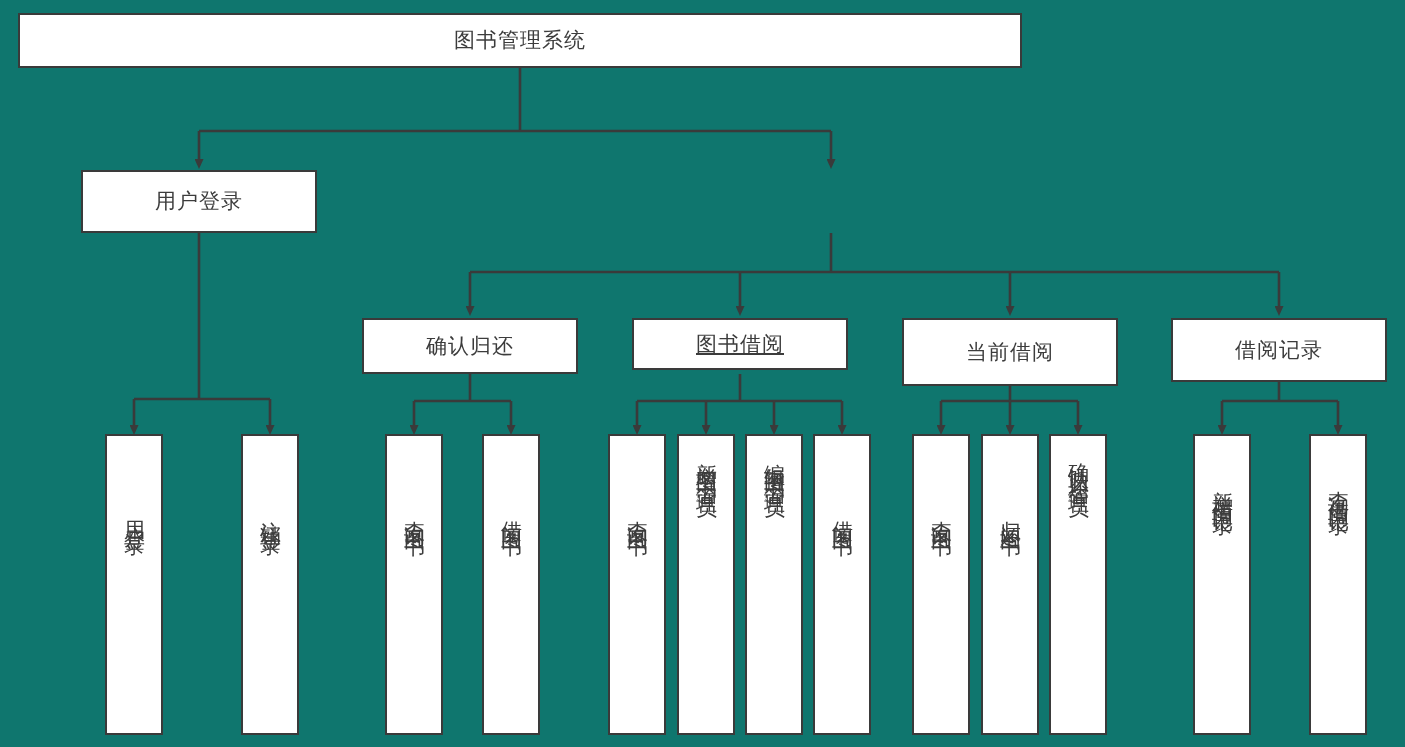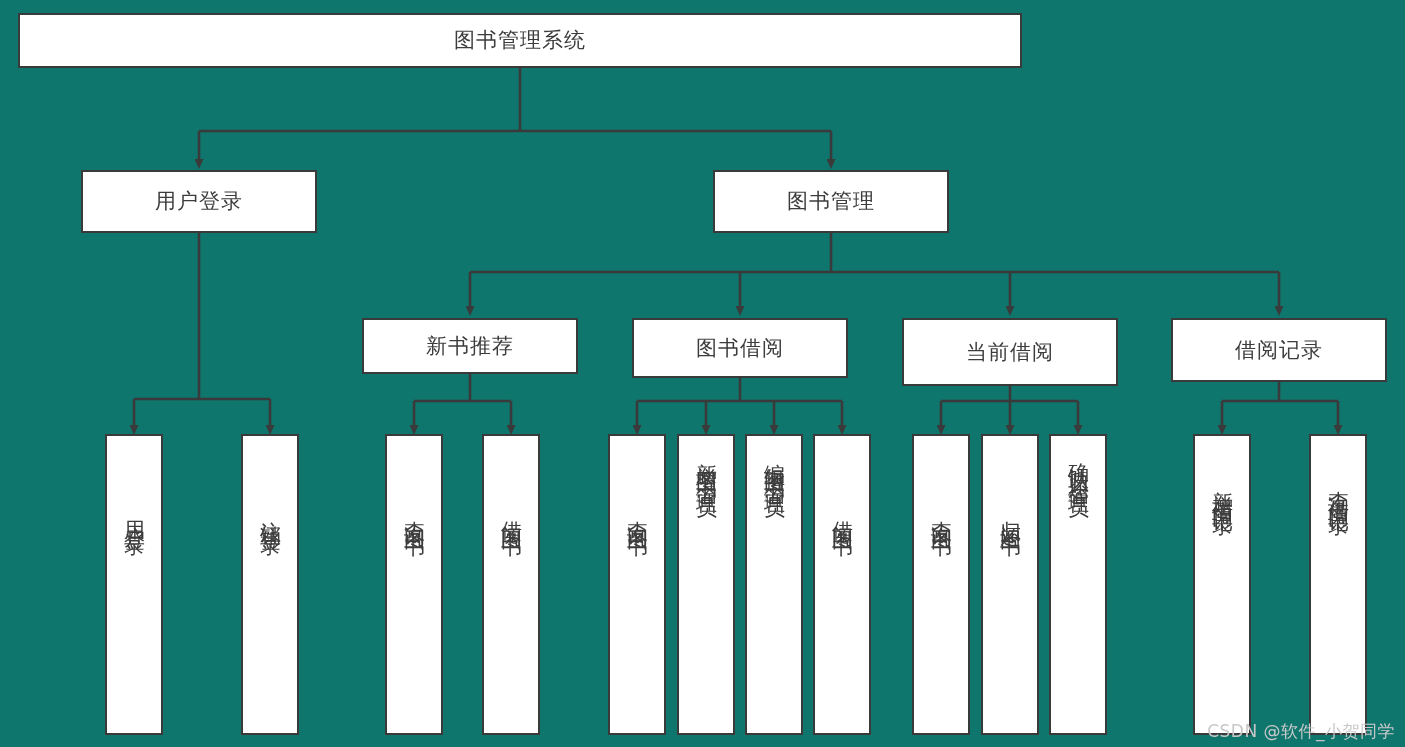--- a/index.html
+++ b/index.html
@@ -131,29 +131,26 @@
   </svg>
 
   <div class="node" style="left:18px; top:13px; width:1004px; height:55px;">
     <span class="lbl">图书管理系统</span>
   </div>
 
   <div class="node" style="left:81px; top:170px; width:236px; height:63px;">
     <span class="lbl">用户登录</span>
   </div>
 
-  <div class="node" style="left:713px; top:170px; width:236px; height:63px;">
-    <span class="lbl">图书管理</span>
-  </div>
 
   <div class="node" style="left:362px; top:318px; width:216px; height:56px;">
-    <span class="lbl">新书推荐</span>
-  </div>
-
-  <div class="node" style="left:632px; top:318px; width:216px; height:60px;">
+    <span class="lbl">确认归还</span>
+  </div>
+
+  <div class="node" style="left:632px; top:318px; width:216px; height:52px;text-decoration:underline;">
     <span class="lbl">图书借阅</span>
   </div>
 
   <div class="node" style="left:902px; top:318px; width:216px; height:68px;">
     <span class="lbl">当前借阅</span>
   </div>
 
   <div class="node" style="left:1171px; top:318px; width:216px; height:64px;">
     <span class="lbl">借阅记录</span>
   </div>
@@ -203,15 +200,14 @@
   </div>
 
   <div class="node leaf mid" style="left:1193px; top:434px; width:58px; height:301px;">
     <span class="lbl">新增借阅记录</span>
   </div>
 
   <div class="node leaf mid" style="left:1309px; top:434px; width:58px; height:301px;">
     <span class="lbl">查询借阅记录</span>
   </div>
 
-  <div class="watermark">CSDN @软件_小贺同学</div>
 
 </div>
 
 </body></html>

